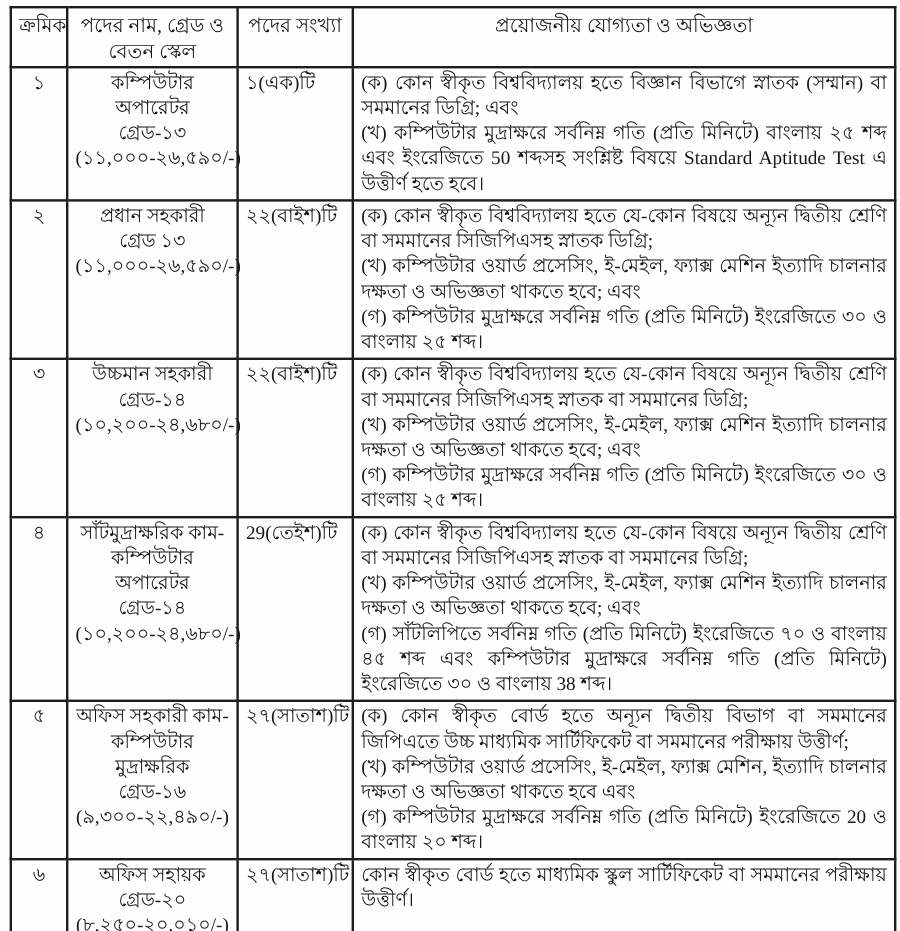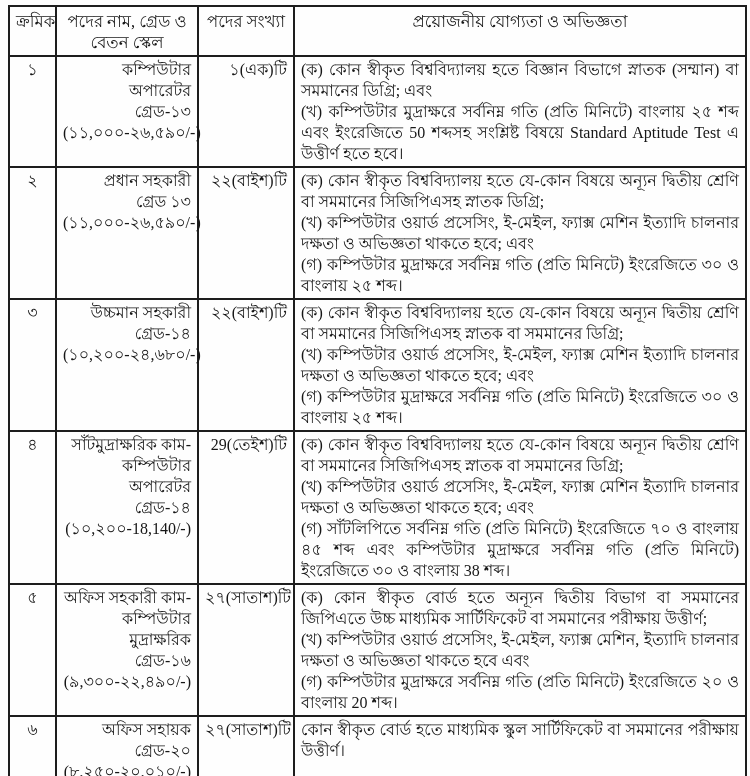--- a/index.html
+++ b/index.html
@@ -39,22 +39,22 @@
     font-weight: normal;
     box-sizing: border-box;
   }
   .job-table th {
     text-align: center;
     height: 48px;
     padding-top: 4px;
     font-size: 16.5px;
   }
   td.serial-cell   { text-align: center; }
-  td.position-cell { text-align: right; white-space: pre-line; }
-  td.count-cell    { text-align: right; }
+  td.position-cell { text-align: center; white-space: pre-line; }
+  td.count-cell    { text-align: left; }
   td.qual-cell p {
     margin: 0;
     text-align: justify;
     font-family: Liberation Serif, serif;
   }
   
   tr.r1 td { height: 101px; }
   tr.r2 td { height: 126px; }
   tr.r3 td { height: 124px; }
   tr.r4 td { height: 153px; }
@@ -113,38 +113,38 @@
         <td class="qual-cell">
           <p>(ক) কোন স্বীকৃত বিশ্ববিদ্যালয় হতে যে-কোন বিষয়ে অন্যূন দ্বিতীয় শ্রেণি বা সমমানের সিজিপিএসহ স্নাতক বা সমমানের ডিগ্রি;</p>
           <p>(খ) কম্পিউটার ওয়ার্ড প্রসেসিং, ই-মেইল, ফ্যাক্স মেশিন ইত্যাদি চালনার দক্ষতা ও অভিজ্ঞতা থাকতে হবে; এবং</p>
           <p>(গ) কম্পিউটার মুদ্রাক্ষরে সর্বনিম্ন গতি (প্রতি মিনিটে) ইংরেজিতে ৩০ ও বাংলায় ২৫ শব্দ।</p>
         </td>
       </tr>
       <tr class="r4">
         <td class="serial-cell">৪</td>
         <td class="position-cell">সাঁটমুদ্রাক্ষরিক কাম-কম্পিউটার অপারেটর
 গ্রেড-১৪
-(১০,২০০-18,140/-)</td>
+(১০,২০০-২৪,৬৮০/-)</td>
         <td class="count-cell">29(তেইশ)টি</td>
         <td class="qual-cell">
           <p>(ক) কোন স্বীকৃত বিশ্ববিদ্যালয় হতে যে-কোন বিষয়ে অন্যূন দ্বিতীয় শ্রেণি বা সমমানের সিজিপিএসহ স্নাতক বা সমমানের ডিগ্রি;</p>
           <p>(খ) কম্পিউটার ওয়ার্ড প্রসেসিং, ই-মেইল, ফ্যাক্স মেশিন ইত্যাদি চালনার দক্ষতা ও অভিজ্ঞতা থাকতে হবে; এবং</p>
           <p>(গ) সাঁটলিপিতে সর্বনিম্ন গতি (প্রতি মিনিটে) ইংরেজিতে ৭০ ও বাংলায় ৪৫ শব্দ এবং কম্পিউটার মুদ্রাক্ষরে সর্বনিম্ন গতি (প্রতি মিনিটে) ইংরেজিতে ৩০ ও বাংলায় 38 শব্দ।</p>
         </td>
       </tr>
       <tr class="r5">
         <td class="serial-cell">৫</td>
         <td class="position-cell">অফিস সহকারী কাম-কম্পিউটার মুদ্রাক্ষরিক
 গ্রেড-১৬
 (৯,৩০০-২২,৪৯০/-)</td>
         <td class="count-cell">২৭(সাতাশ)টি</td>
         <td class="qual-cell">
           <p>(ক) কোন স্বীকৃত বোর্ড হতে অন্যূন দ্বিতীয় বিভাগ বা সমমানের জিপিএতে উচ্চ মাধ্যমিক সার্টিফিকেট বা সমমানের পরীক্ষায় উত্তীর্ণ;</p>
           <p>(খ) কম্পিউটার ওয়ার্ড প্রসেসিং, ই-মেইল, ফ্যাক্স মেশিন, ইত্যাদি চালনার দক্ষতা ও অভিজ্ঞতা থাকতে হবে এবং</p>
-          <p>(গ) কম্পিউটার মুদ্রাক্ষরে সর্বনিম্ন গতি (প্রতি মিনিটে) ইংরেজিতে ২০ ও বাংলায় 20 শব্দ।</p>
+          <p>(গ) কম্পিউটার মুদ্রাক্ষরে সর্বনিম্ন গতি (প্রতি মিনিটে) ইংরেজিতে 20 ও বাংলায় ২০ শব্দ।</p>
         </td>
       </tr>
       <tr class="r6">
         <td class="serial-cell">৬</td>
         <td class="position-cell">অফিস সহায়ক
 গ্রেড-২০
 (৮,২৫০-২০,০১০/-)</td>
         <td class="count-cell">২৭(সাতাশ)টি</td>
         <td class="qual-cell">
           <p>কোন স্বীকৃত বোর্ড হতে মাধ্যমিক স্কুল সার্টিফিকেট বা সমমানের পরীক্ষায় উত্তীর্ণ।</p>

